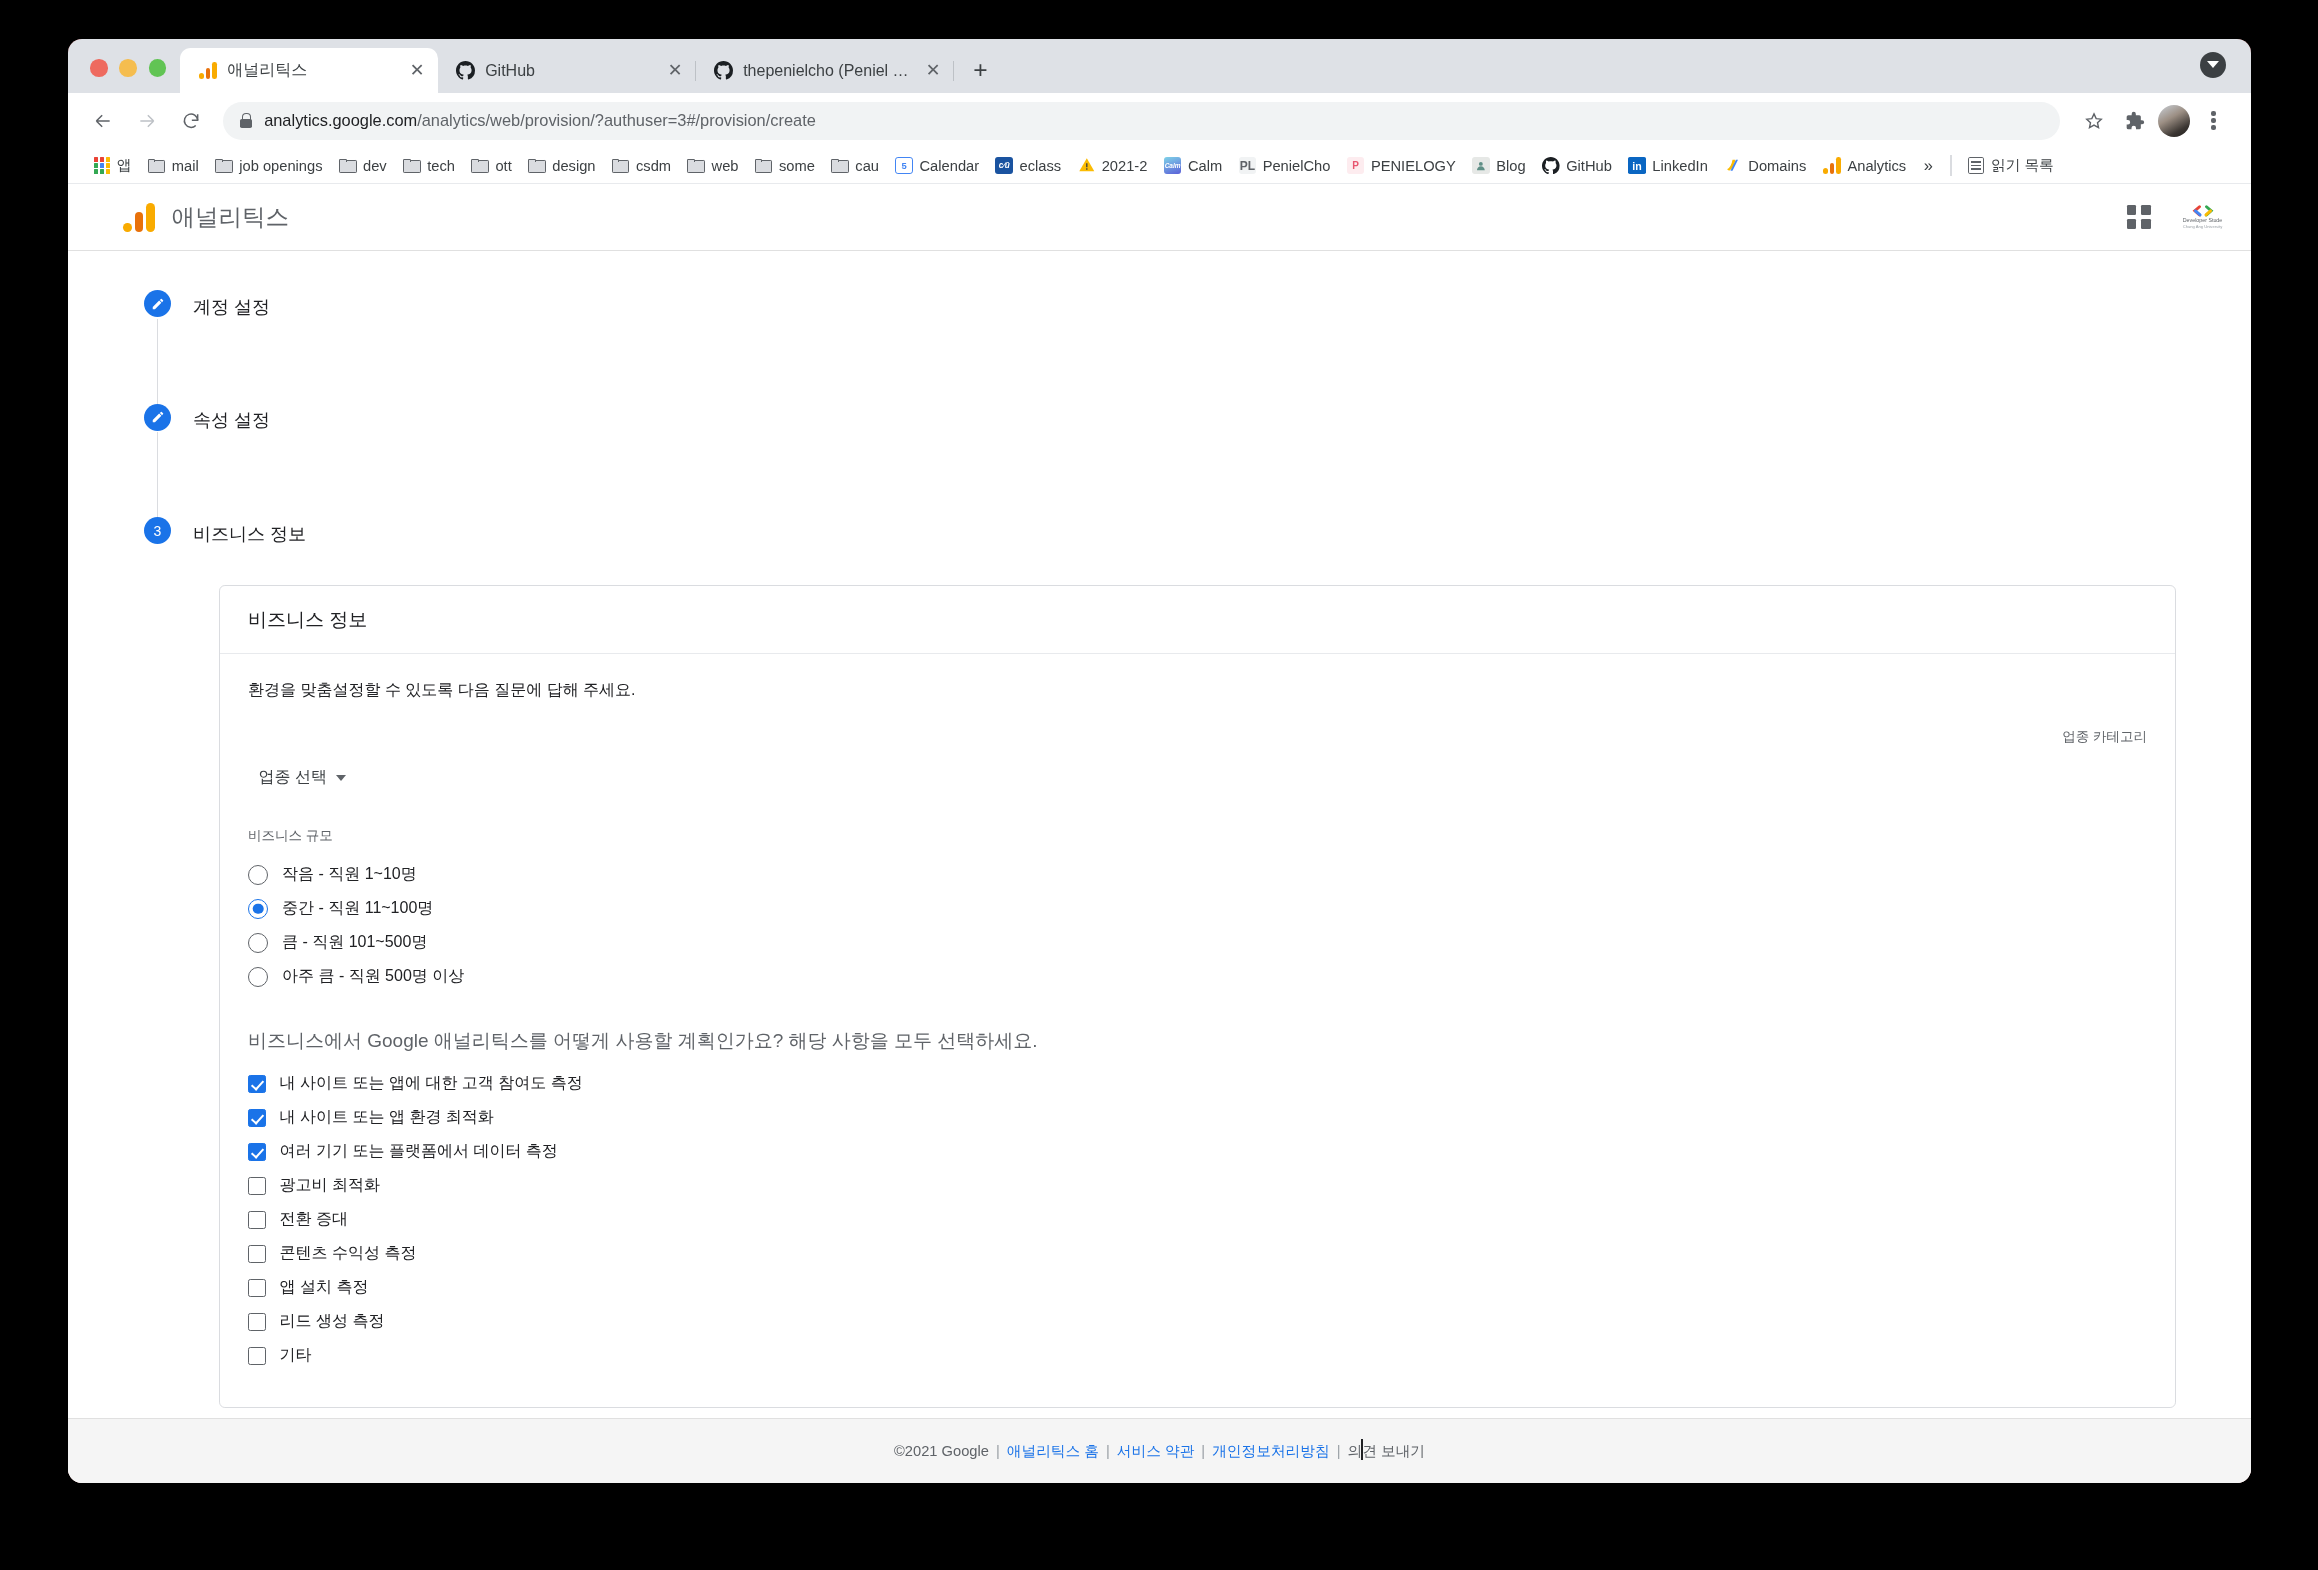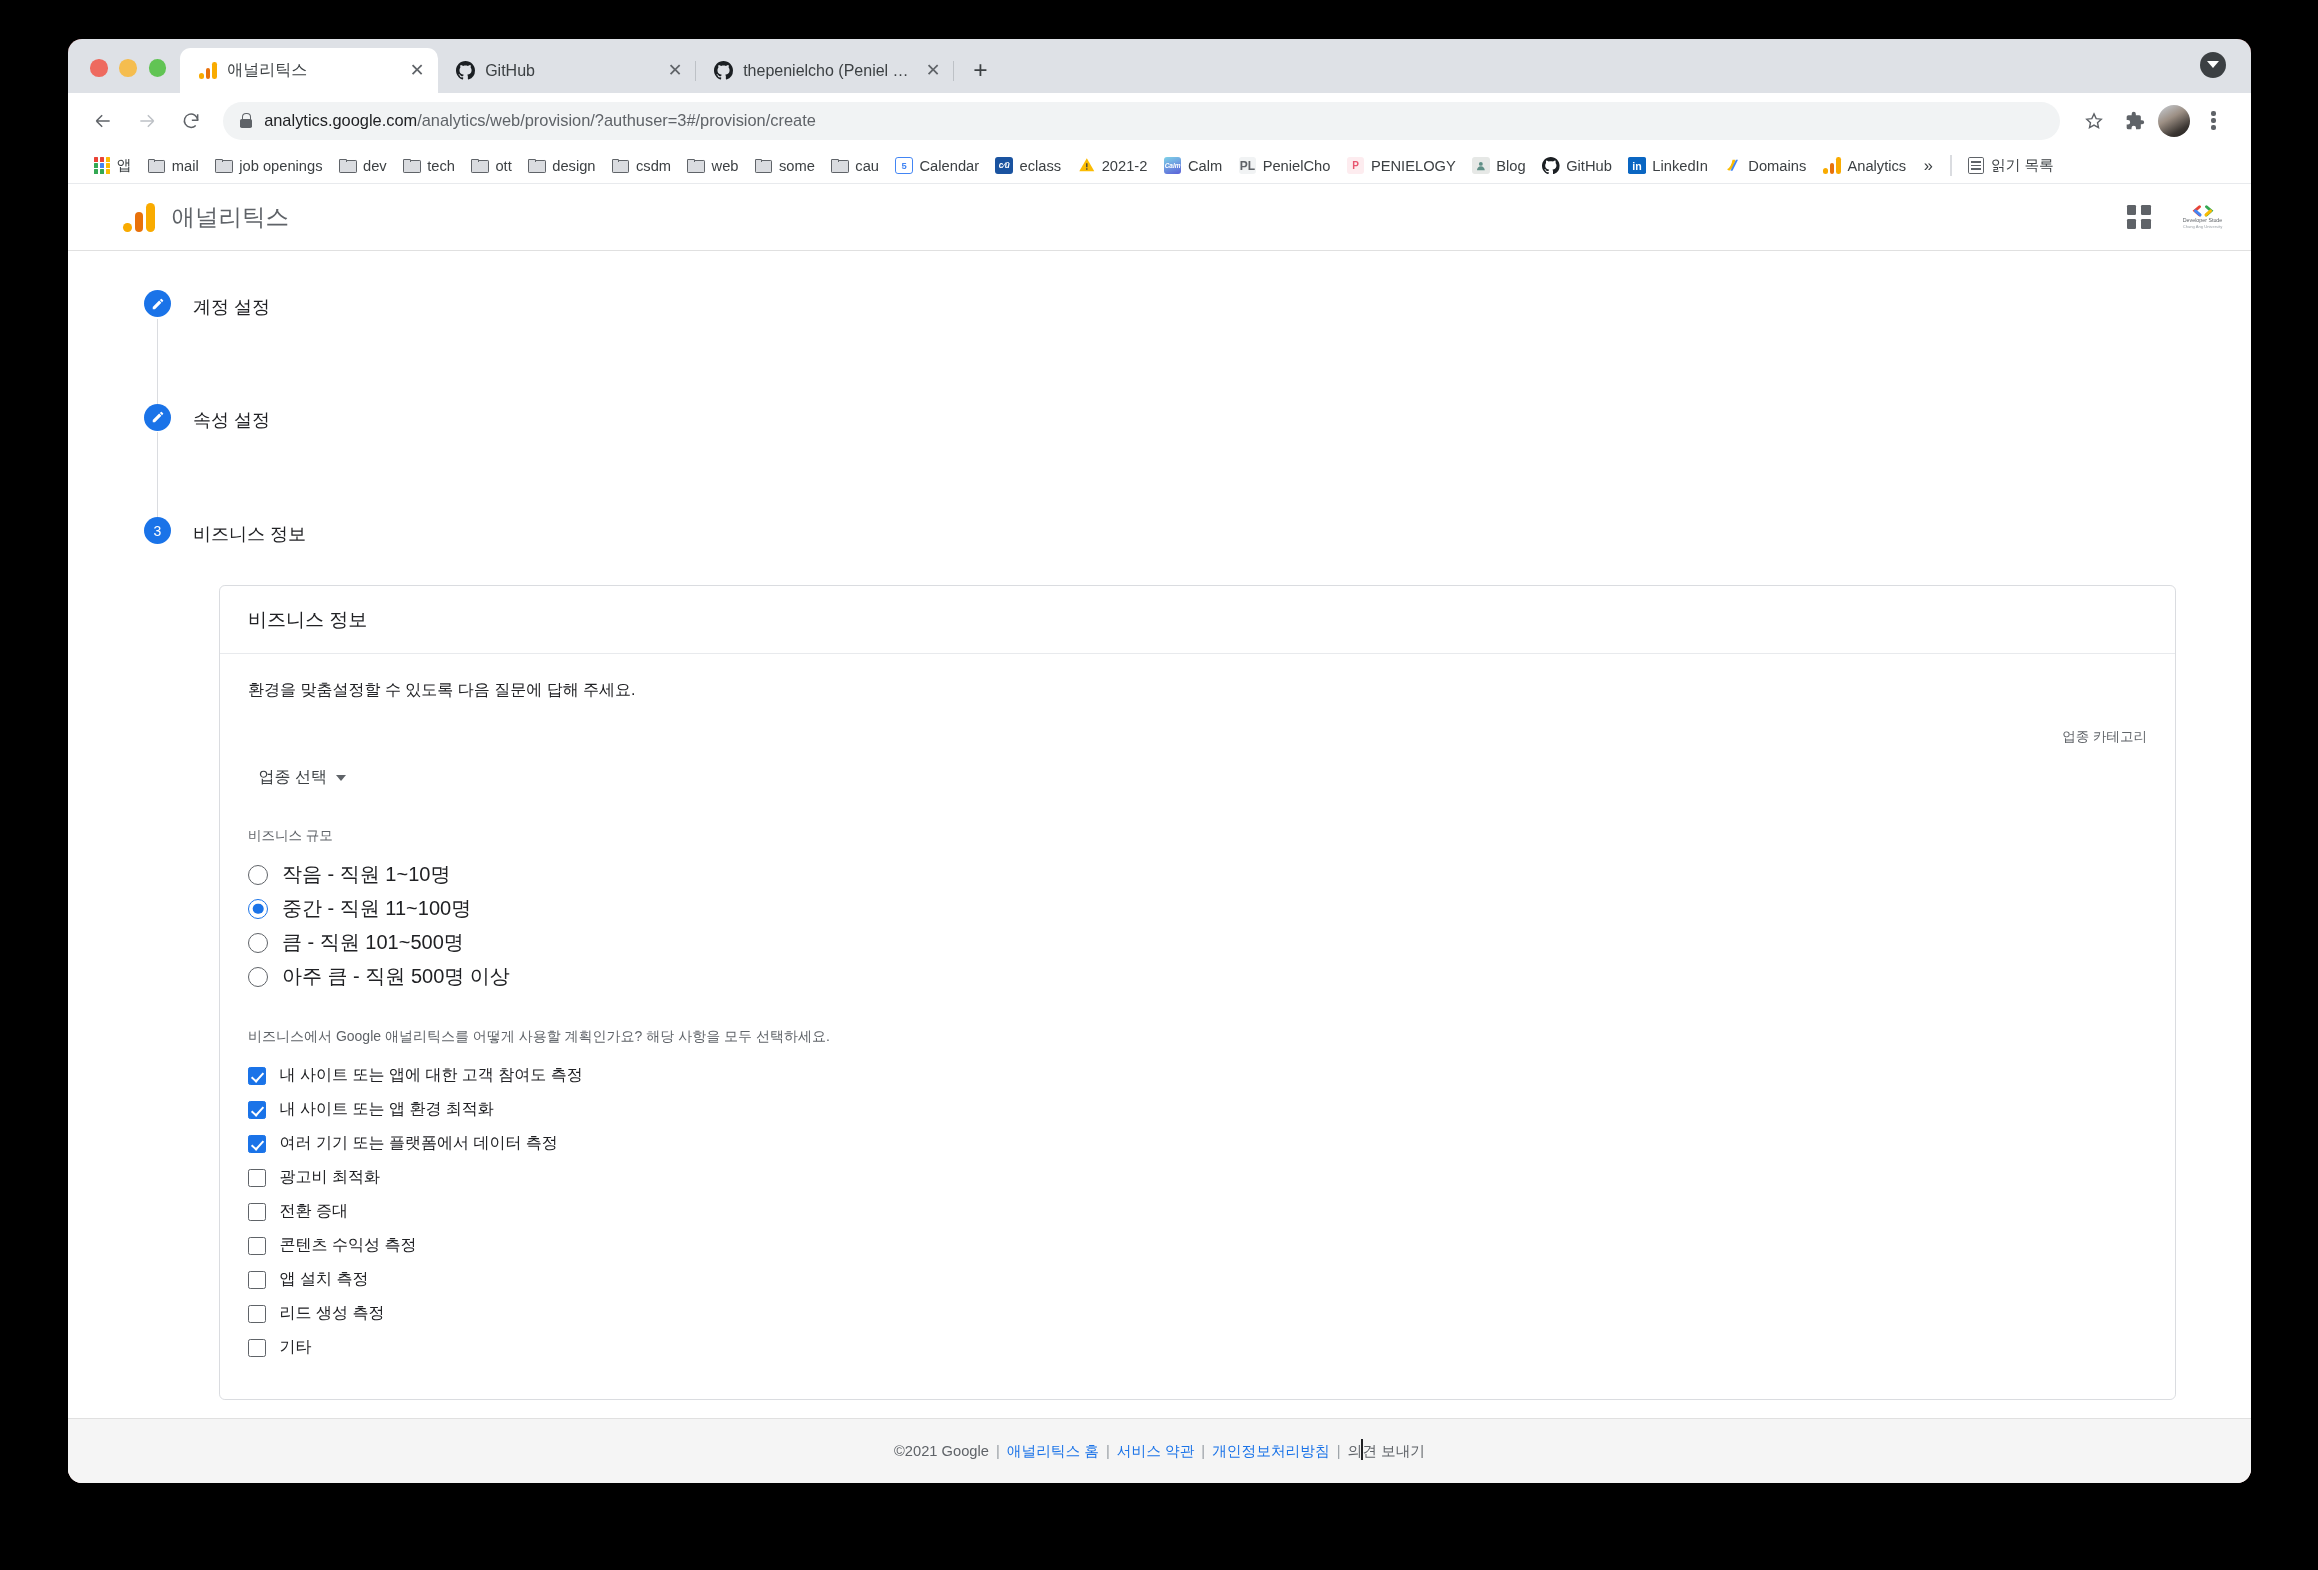--- a/index.html
+++ b/index.html
@@ -239,23 +239,23 @@
     width: 20px; height: 20px; border-radius: 50%;
     border: 1.8px solid #5f6368; flex: 0 0 20px;
     position: relative; background: #fff;
   }
   .radio.checked { border-color: #1a73e8; }
   .radio.checked::after {
     content:""; position:absolute; left:50%; top:50%;
     width:10.6px; height:10.6px; border-radius:50%; background:#1a73e8;
     transform: translate(-50%,-50%);
   }
-  .opt-text { font-size: 20px; color: #202124; }
-
-  .q-label { font-size: 14px; color: #5f6368; margin: 34px 0 13px 0; }
+  .opt-text { font-size: 16px; color: #202124; }
+
+  .q-label { font-size: 19px; color: #5f6368; margin: 34px 0 13px 0; }
   .cb-row { display: flex; align-items: center; gap: 14px; height: 34px; }
   .checkbox {
     width: 17.6px; height: 17.6px; border-radius: 2.3px;
     border: 1.8px solid #5f6368; flex: 0 0 17.6px;
     position: relative; background: #fff;
   }
   .checkbox.checked { background: #1a73e8; border-color: #1a73e8; }
   .checkbox.checked::after {
     content:""; position:absolute; left:5.3px; top:1.8px;
     width:5.3px; height:10px; border:solid #fff; border-width:0 2.3px 2.3px 0;

